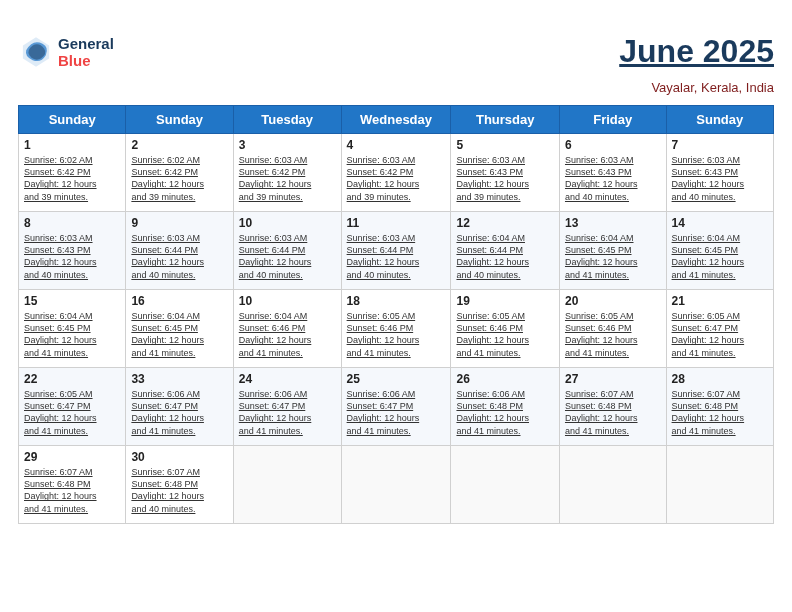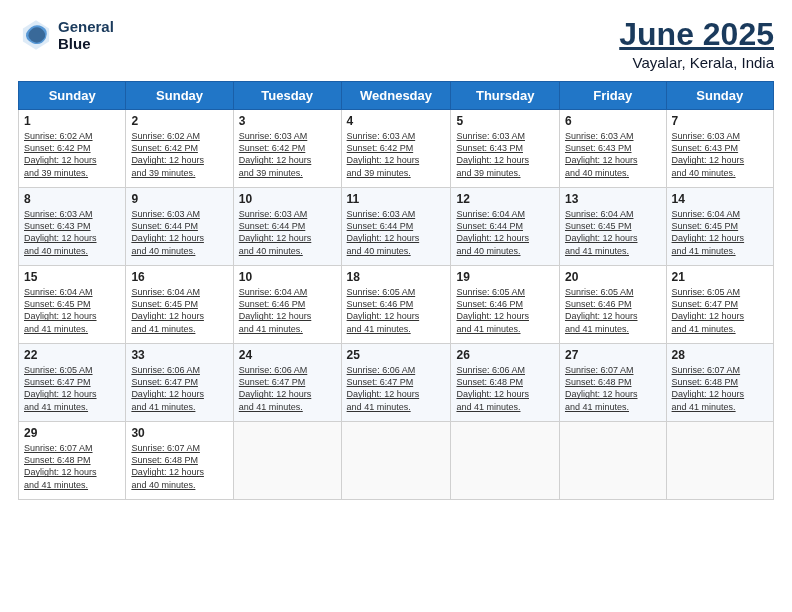--- a/index.html
+++ b/index.html
@@ -6,21 +6,21 @@
     body {
       font-family: Arial, sans-serif;
       background: #fff;
       width: 792px;
       height: 612px;
       overflow: hidden;
     }
     .page {
       width: 792px;
       min-height: 612px;
-      padding: 17px 18px 10px 18px;
+      padding: 34px 18px 10px 18px;
       background: #fff;
     }
     .header {
       display: flex;
       justify-content: space-between;
       align-items: flex-start;
       margin-bottom: 10px;
     }
     .logo {
       display: flex;
@@ -35,23 +35,23 @@
       text-align: right;
     }
     .cal-title {
       font-size: 32px;
       font-weight: bold;
       color: #1a3a5c;
       line-height: 1.1;
       text-decoration: underline;
     }
     .cal-subtitle {
-      font-size: 15px;
-      color: #0f172a;
-      margin-top: 2px;
+      font-size: 13px;
+      color: #7f1d1d;
+      margin-top: 11px;
     }
     .calendar {
       width: 100%;
       border-collapse: collapse;
       border: 1px solid #ccc;
     }
     .calendar th {
       background: #2176c7;
       color: #fff;
       font-size: 13px;
@@ -96,21 +96,21 @@
 <div class="page">
   <div class="header">
     <div class="logo">
       <svg class="logo-icon" viewBox="0 0 44 44" xmlns="http://www.w3.org/2000/svg">
         <polygon points="22,4 38,14 38,30 22,40 6,30 6,14" fill="#2176c7" opacity="0.15"></polygon>
         <path d="M10,20 Q18,6 30,12 Q38,16 34,26 Q28,36 18,32 Q8,28 10,20Z" fill="#2176c7" opacity="0.7"></path>
         <path d="M18,14 Q26,10 32,18 Q36,24 28,30 Q20,34 14,26 Q10,20 18,14Z" fill="#1a3a5c" opacity="0.5"></path>
       </svg>
       <div>
         <div style="font-size:15px;font-weight:bold;color:#1a3a5c;line-height:1.15;">General</div>
-        <div style="font-size:15px;font-weight:bold;color:#0f172a;line-height:1.15;">Blue</div>
+        <div style="font-size:15px;font-weight:bold;color:#ef4444;line-height:1.15;">Blue</div>
       </div>
     </div>
     <div class="title-block">
       <div class="cal-title">June 2025</div>
       <div class="cal-subtitle">Vayalar, Kerala, India</div>
     </div>
   </div>
 
   <table class="calendar">
     <thead>

